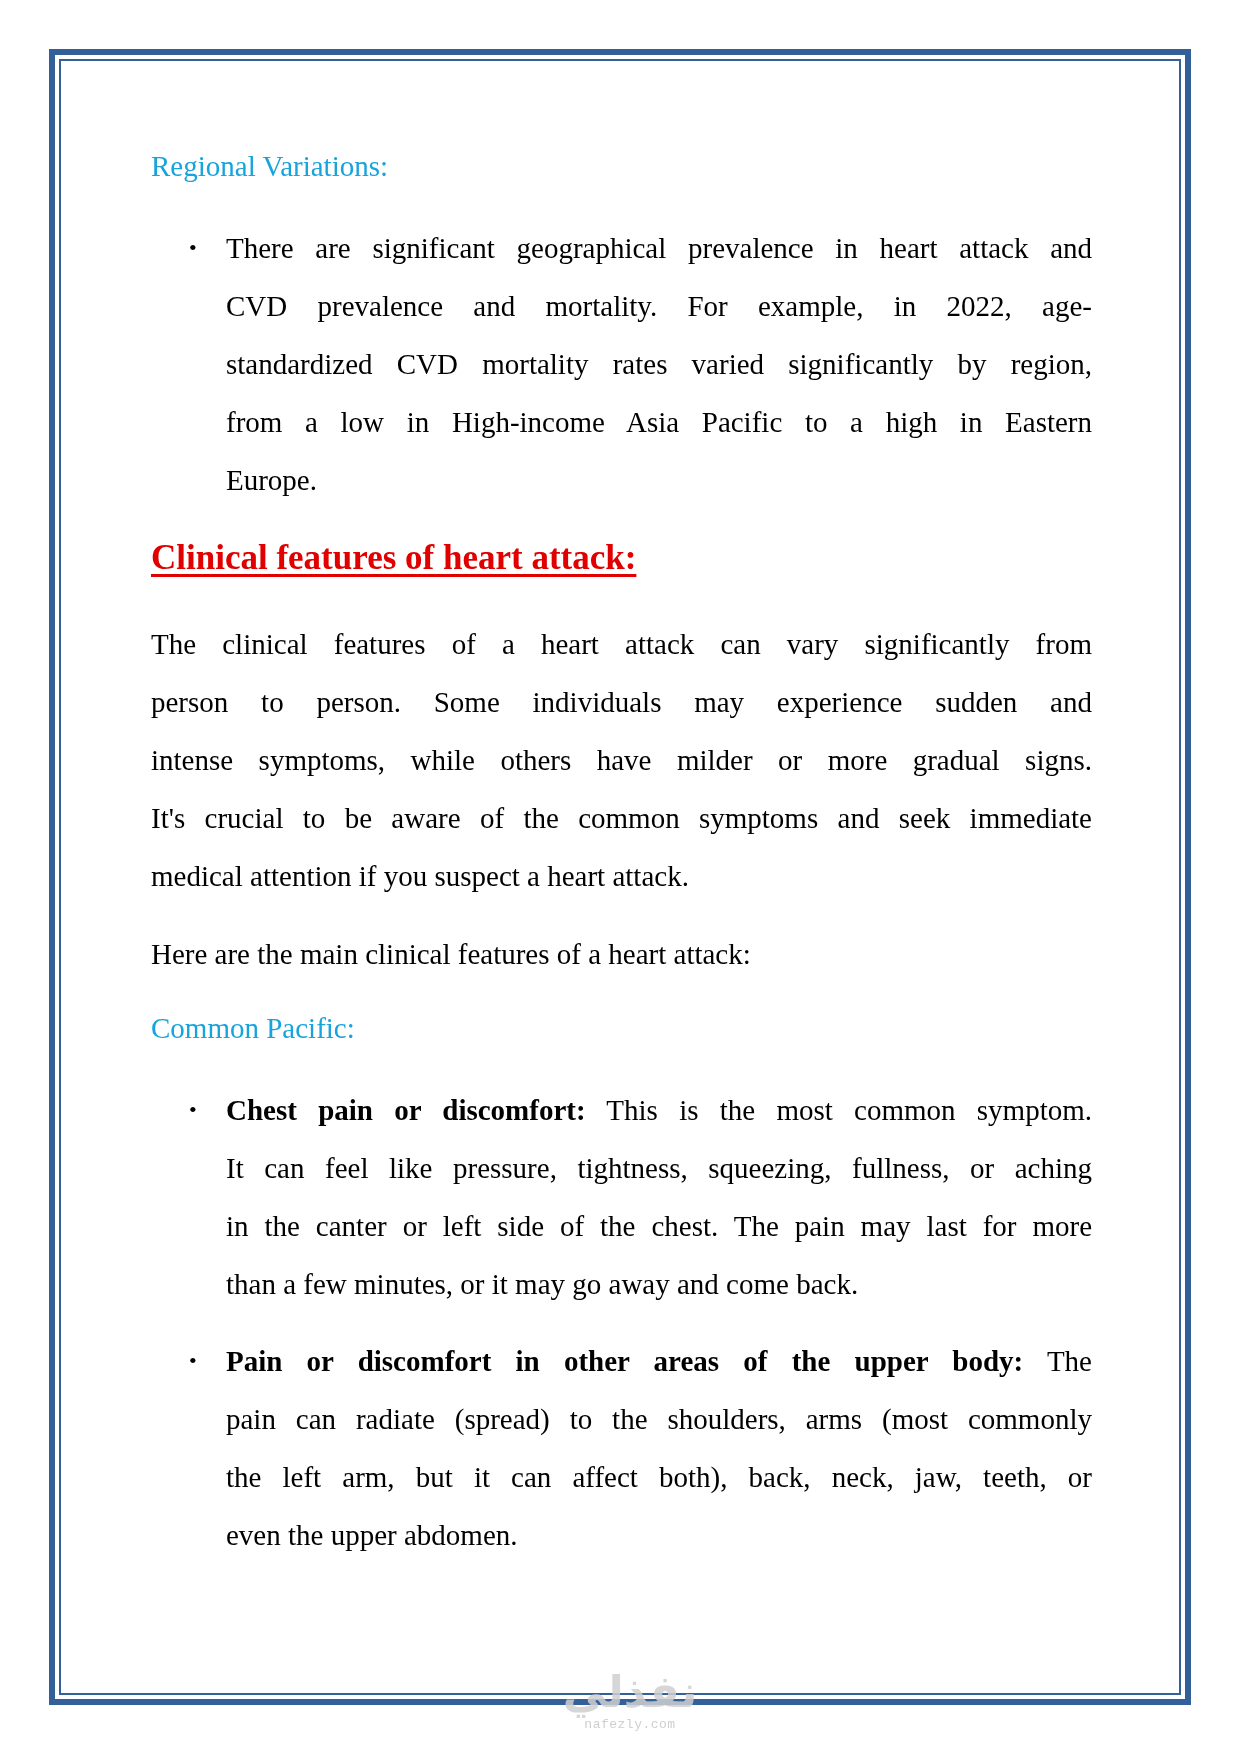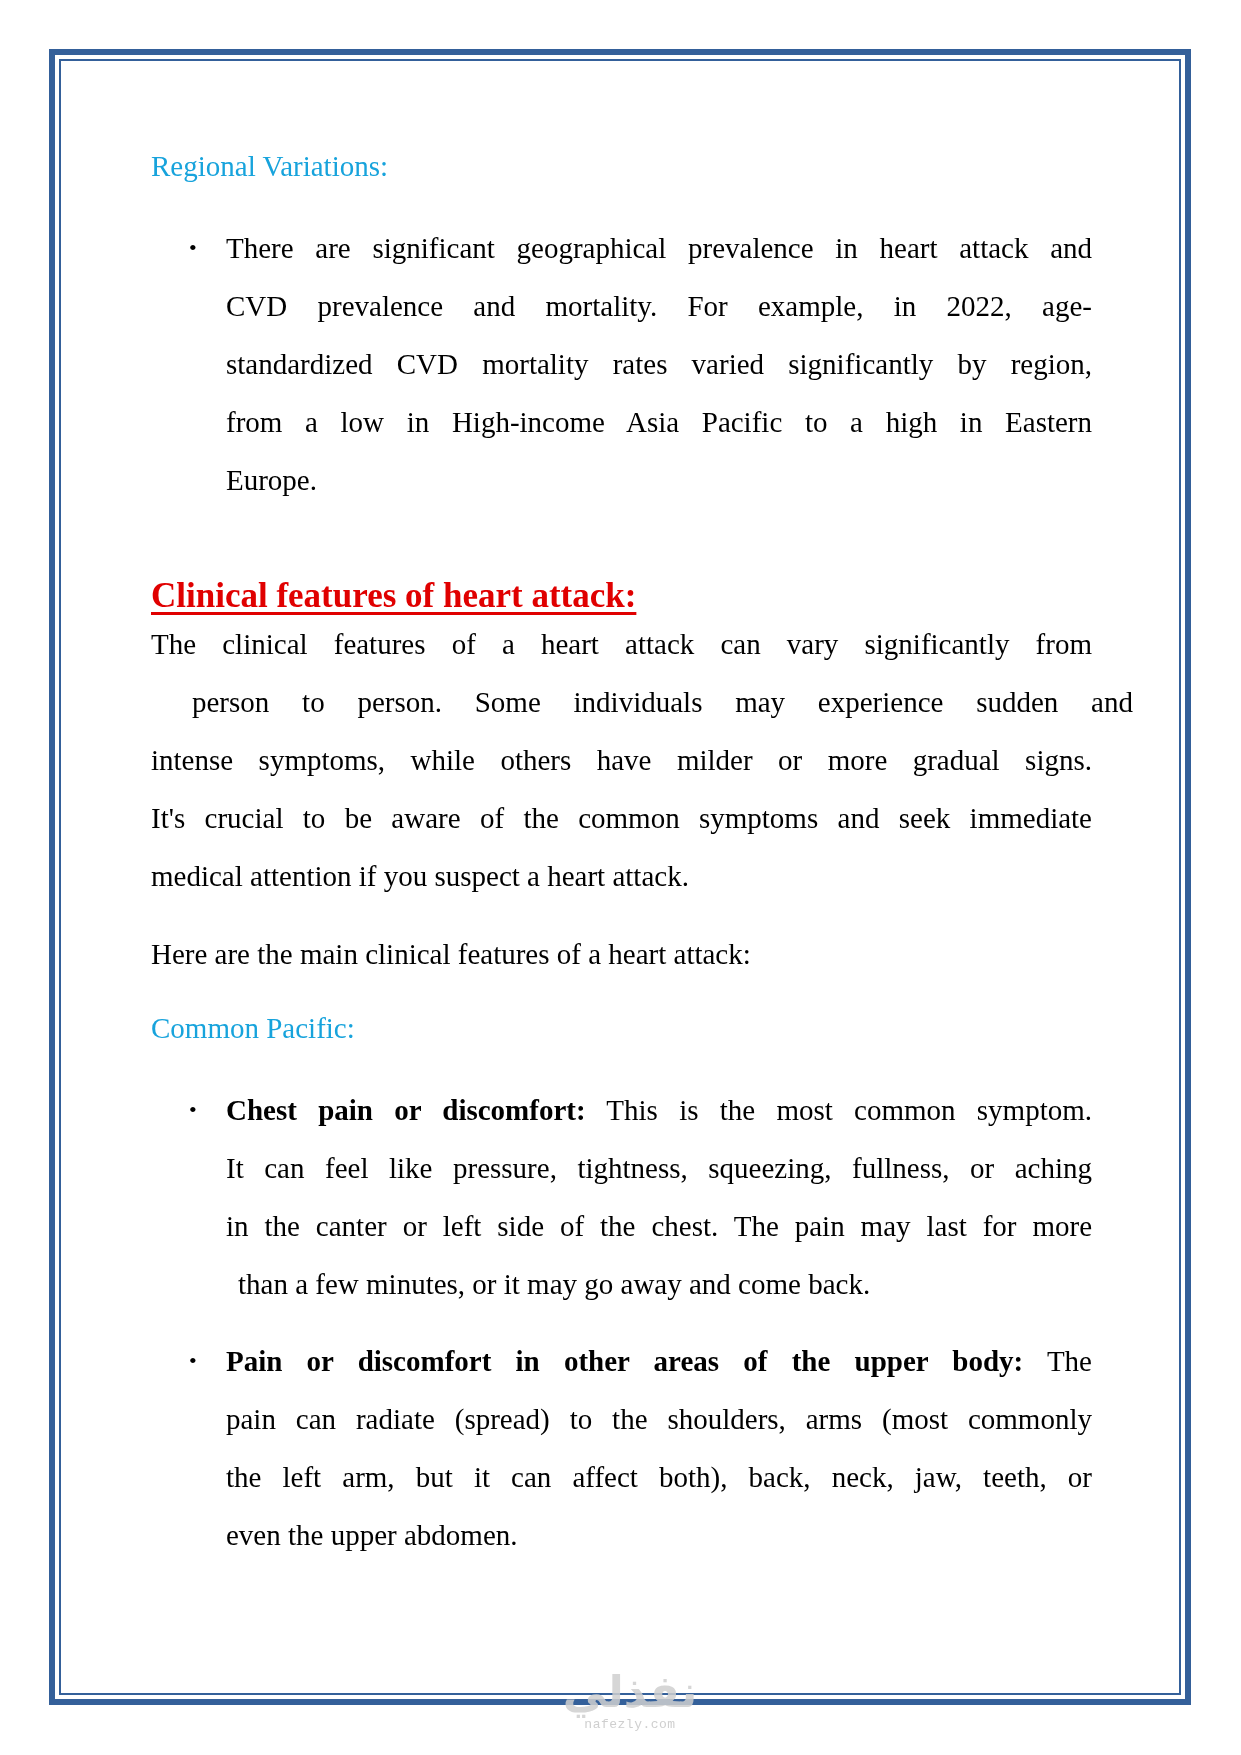--- a/index.html
+++ b/index.html
@@ -5,21 +5,21 @@
   html, body { margin: 0; padding: 0; background: #ffffff; }
   body { width: 1241px; height: 1755px; position: relative; overflow: hidden;
          font-family: "Liberation Serif", serif; color: #000; }
   .frame-outer { position: absolute; left: 49px; top: 49px; width: 1130px; height: 1644px;
                  border: 6px solid #34609a; }
   .frame-inner { position: absolute; left: 59px; top: 59px; width: 1118px; height: 1632px;
                  border: 2px solid #34609a; }
   .content { position: absolute; left: 151px; top: 0; width: 941px; }
   .h-blue { position: absolute; left: 0; font-weight: normal; font-size: 29px; color: #17a3dc; white-space: nowrap; }
   .h-red { position: absolute; left: 0; font-weight: bold; font-size: 35px; color: #e00000;
-           text-decoration: underline; text-decoration-thickness: 3px; text-underline-offset: 5px; white-space: nowrap; margin-top: 38px; }
+           text-decoration: underline; text-decoration-thickness: 3px; text-underline-offset: 5px; white-space: nowrap; }
   .line { position: absolute; font-size: 29px; line-height: 36px; white-space: nowrap;
           text-align: justify; text-align-last: justify; }
   .line.last { text-align-last: left; }
   .para-line { left: 0; width: 941px; }
   .li-line { left: 75px; width: 866px; }
   .bullet { position: absolute; left: 38px; font-size: 22px; line-height: 36px; }
   b { font-weight: bold; }
   .watermark { position: absolute; left: 545px; top: 1670px; width: 170px; text-align: center; color: #cfcfcf; }
   .wm-ar { font-family: "DejaVu Sans", sans-serif; font-weight: bold; font-size: 44px; line-height: 44px; opacity: .85; }
   .wm-en { font-family: Liberation Mono, monospace; font-size: 13px; line-height: 22px; letter-spacing: 0.5px; }
@@ -37,34 +37,34 @@
   <div class="bullet" style="top:230px;">•</div>
   <div class="line li-line" style="top:230px;">There are significant geographical prevalence in heart attack and</div>
   <div class="line li-line" style="top:288px;">CVD prevalence and mortality. For example, in 2022, age-</div>
   <div class="line li-line" style="top:346px;">standardized CVD mortality rates varied significantly by region,</div>
   <div class="line li-line" style="top:404px;">from a low in High-income Asia Pacific to a high in Eastern</div>
   <div class="line li-line last" style="top:462px;">Europe.</div>
 
   <div class="h-red" style="top:538px;">Clinical features of heart attack:</div>
 
   <div class="line para-line" style="top:626px;">The clinical features of a heart attack can vary significantly from</div>
-  <div class="line para-line" style="top:684px;margin-left:41px;">person to person. Some individuals may experience sudden and</div>
+  <div class="line para-line" style="top:684px;">person to person. Some individuals may experience sudden and</div>
   <div class="line para-line" style="top:742px;">intense symptoms, while others have milder or more gradual signs.</div>
   <div class="line para-line" style="top:800px;">It's crucial to be aware of the common symptoms and seek immediate</div>
   <div class="line para-line last" style="top:858px;">medical attention if you suspect a heart attack.</div>
 
   <div class="line para-line last" style="top:936px;">Here are the main clinical features of a heart attack:</div>
 
   <div class="h-blue" style="top:1012px;">Common Pacific:</div>
 
   <div class="bullet" style="top:1092px;">•</div>
   <div class="line li-line" style="top:1092px;"><b>Chest pain or discomfort:</b><span> This is the most common symptom.</span></div>
   <div class="line li-line" style="top:1150px;">It can feel like pressure, tightness, squeezing, fullness, or aching</div>
   <div class="line li-line" style="top:1208px;">in the canter or left side of the chest. The pain may last for more</div>
-  <div class="line li-line last" style="top:1266px;margin-left:12px;">than a few minutes, or it may go away and come back.</div>
+  <div class="line li-line last" style="top:1266px;">than a few minutes, or it may go away and come back.</div>
 
   <div class="bullet" style="top:1343px;">•</div>
   <div class="line li-line" style="top:1343px;"><b>Pain or discomfort in other areas of the upper body:</b><span> The</span></div>
   <div class="line li-line" style="top:1401px;">pain can radiate (spread) to the shoulders, arms (most commonly</div>
   <div class="line li-line" style="top:1459px;">the left arm, but it can affect both), back, neck, jaw, teeth, or</div>
   <div class="line li-line last" style="top:1517px;">even the upper abdomen.</div>
 </div>
 
 <div class="watermark">
   <div class="wm-ar">نفذلي</div>

